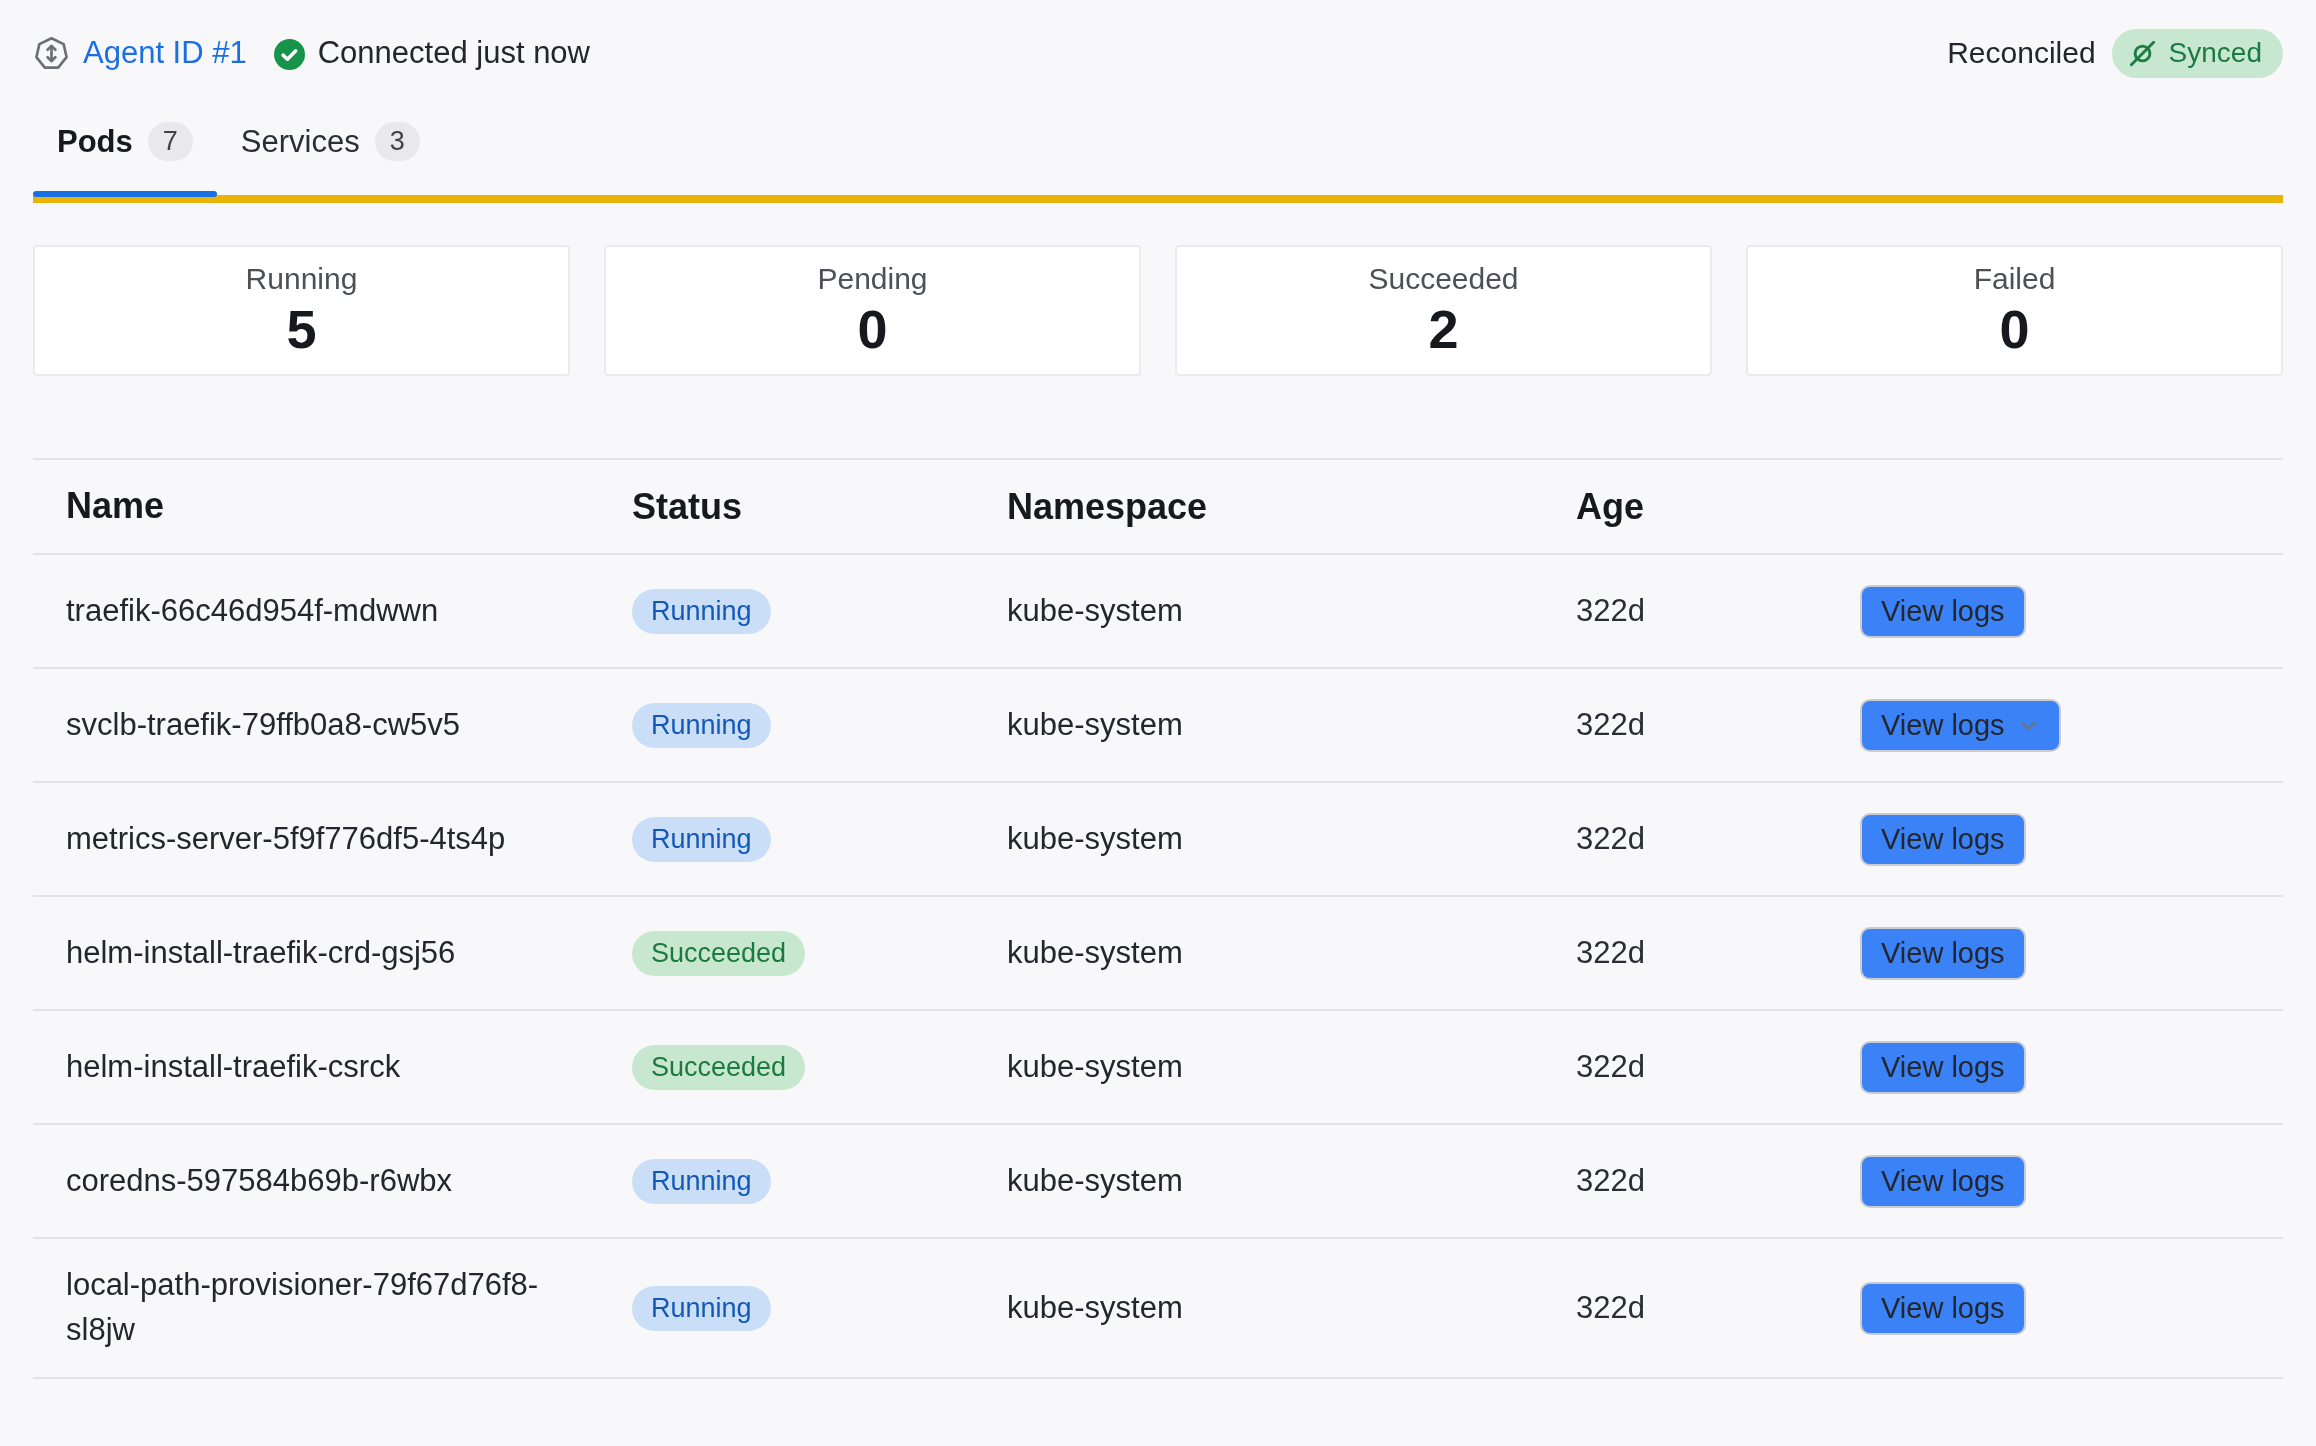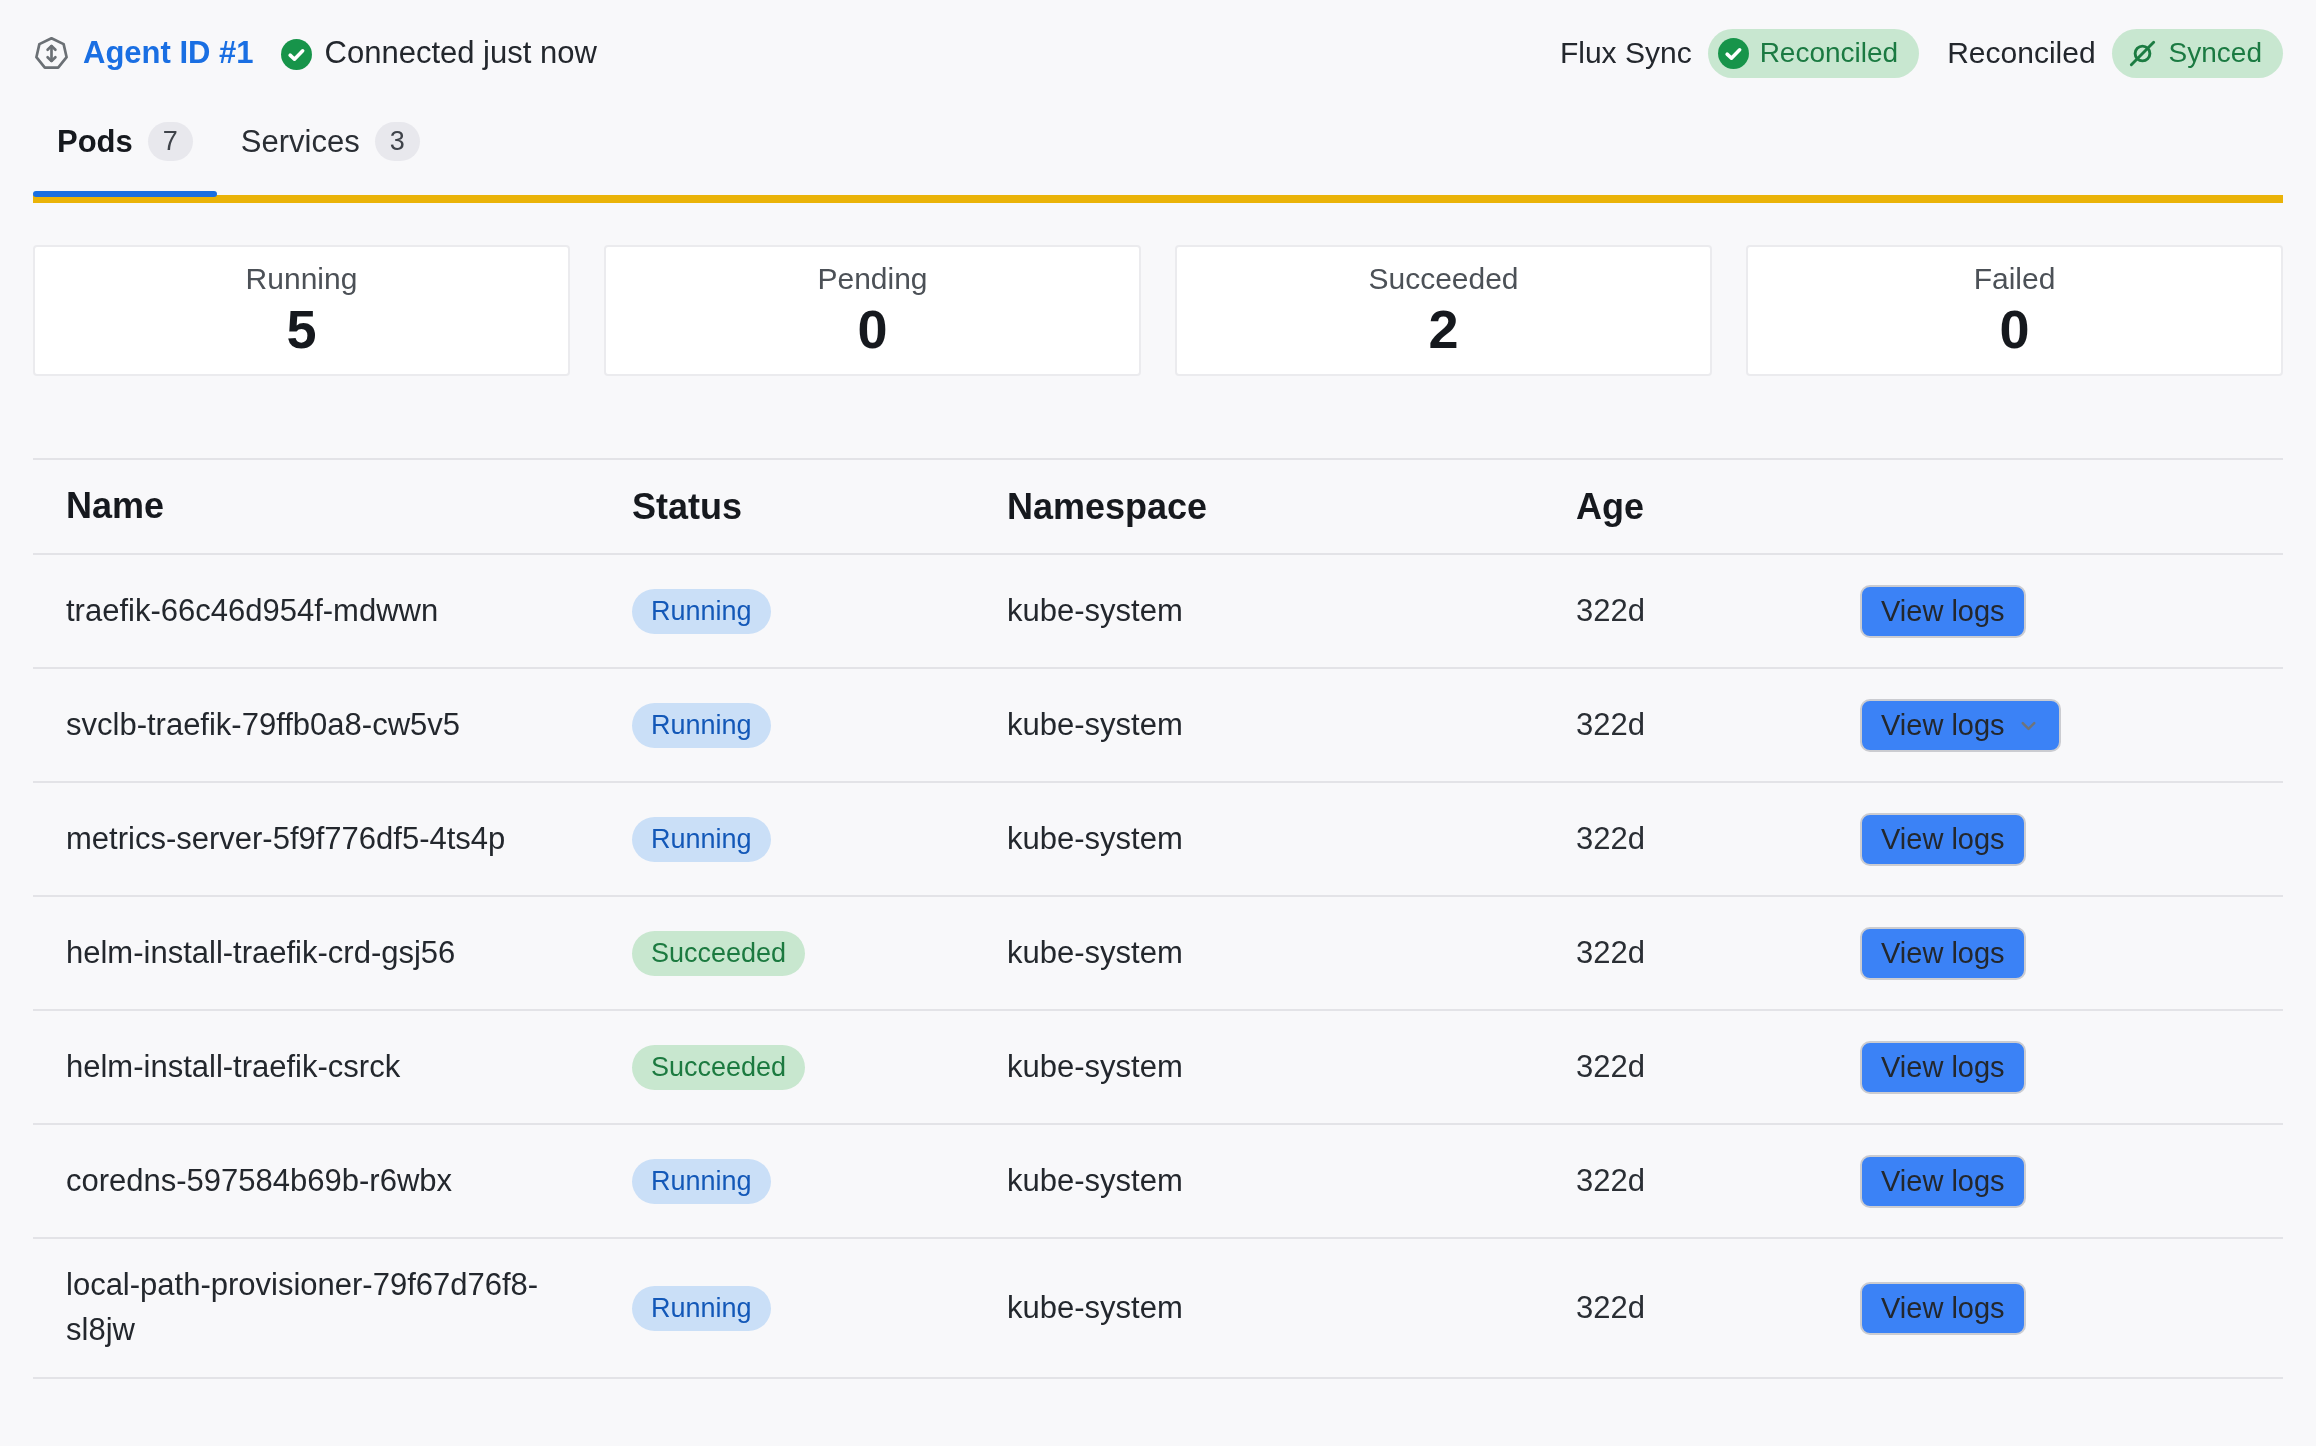--- a/index.html
+++ b/index.html
@@ -15,21 +15,21 @@
   .topbar{
     height:106px;
     padding:0 33px;
     display:flex;
     align-items:center;
     justify-content:space-between;
   }
   .topbar-left{ display:flex; align-items:center; }
   .agent-icon{ display:inline-flex; margin-right:13px; }
   .agent-link{
-    color:#1a6fe3; font-size:31px; font-weight:700; text-decoration:none; cursor:pointer;
+    color:#1a6fe3; font-size:31px; font-weight:400; text-decoration:none; cursor:pointer;
   }
   .conn{ display:flex; align-items:flex-end; margin-left:26px; font-size:31px; color:#23272d; }
   .conn .cc{ margin-right:12px; display:inline-flex; }
 
   .topbar-right{ display:flex; align-items:center; }
   .status-group{ display:flex; align-items:center; margin-left:28px; }
   .status-group:first-child{ margin-left:0; }
   .status-label{ font-size:30px; font-weight:500; color:#23272d; margin-right:16px; }
   .pill{
     display:inline-flex; align-items:center;
@@ -138,32 +138,20 @@
           <circle cx="16" cy="16" r="15" fill="#17944a"></circle>
           <path d="M9.8 16.6 L14 20.6 L22 12.4" stroke="#ffffff" stroke-width="3.4" fill="none" stroke-linecap="round" stroke-linejoin="round"></path>
         </svg>
       </span>
       <span>Connected just now</span>
     </span>
   </div>
 
   <div class="topbar-right">
 
-    <div class="status-group">
-      <span class="status-label">Flux Sync</span>
-      <span class="pill">
-        <span class="cc">
-          <svg width="33" height="33" viewBox="0 0 32 32">
-            <circle cx="16" cy="16" r="15" fill="#17944a"></circle>
-            <path d="M9.8 16.6 L14 20.6 L22 12.4" stroke="#ffffff" stroke-width="3.4" fill="none" stroke-linecap="round" stroke-linejoin="round"></path>
-          </svg>
-        </span>
-        <span>Reconciled</span>
-      </span>
-    </div>
 
     <div class="status-group">
       <span class="status-label">Reconciled</span>
       <span class="pill icon-sync">
         <span class="cc">
           <svg width="33" height="33" viewBox="0 0 34 34" fill="none">
             <line x1="5.5" y1="28.5" x2="28.5" y2="5.5" stroke="#1c7c42" stroke-width="3" stroke-linecap="round"></line>
             <circle cx="17" cy="17" r="7.6" stroke="#1c7c42" stroke-width="3" fill="none"></circle>
           </svg>
         </span>

